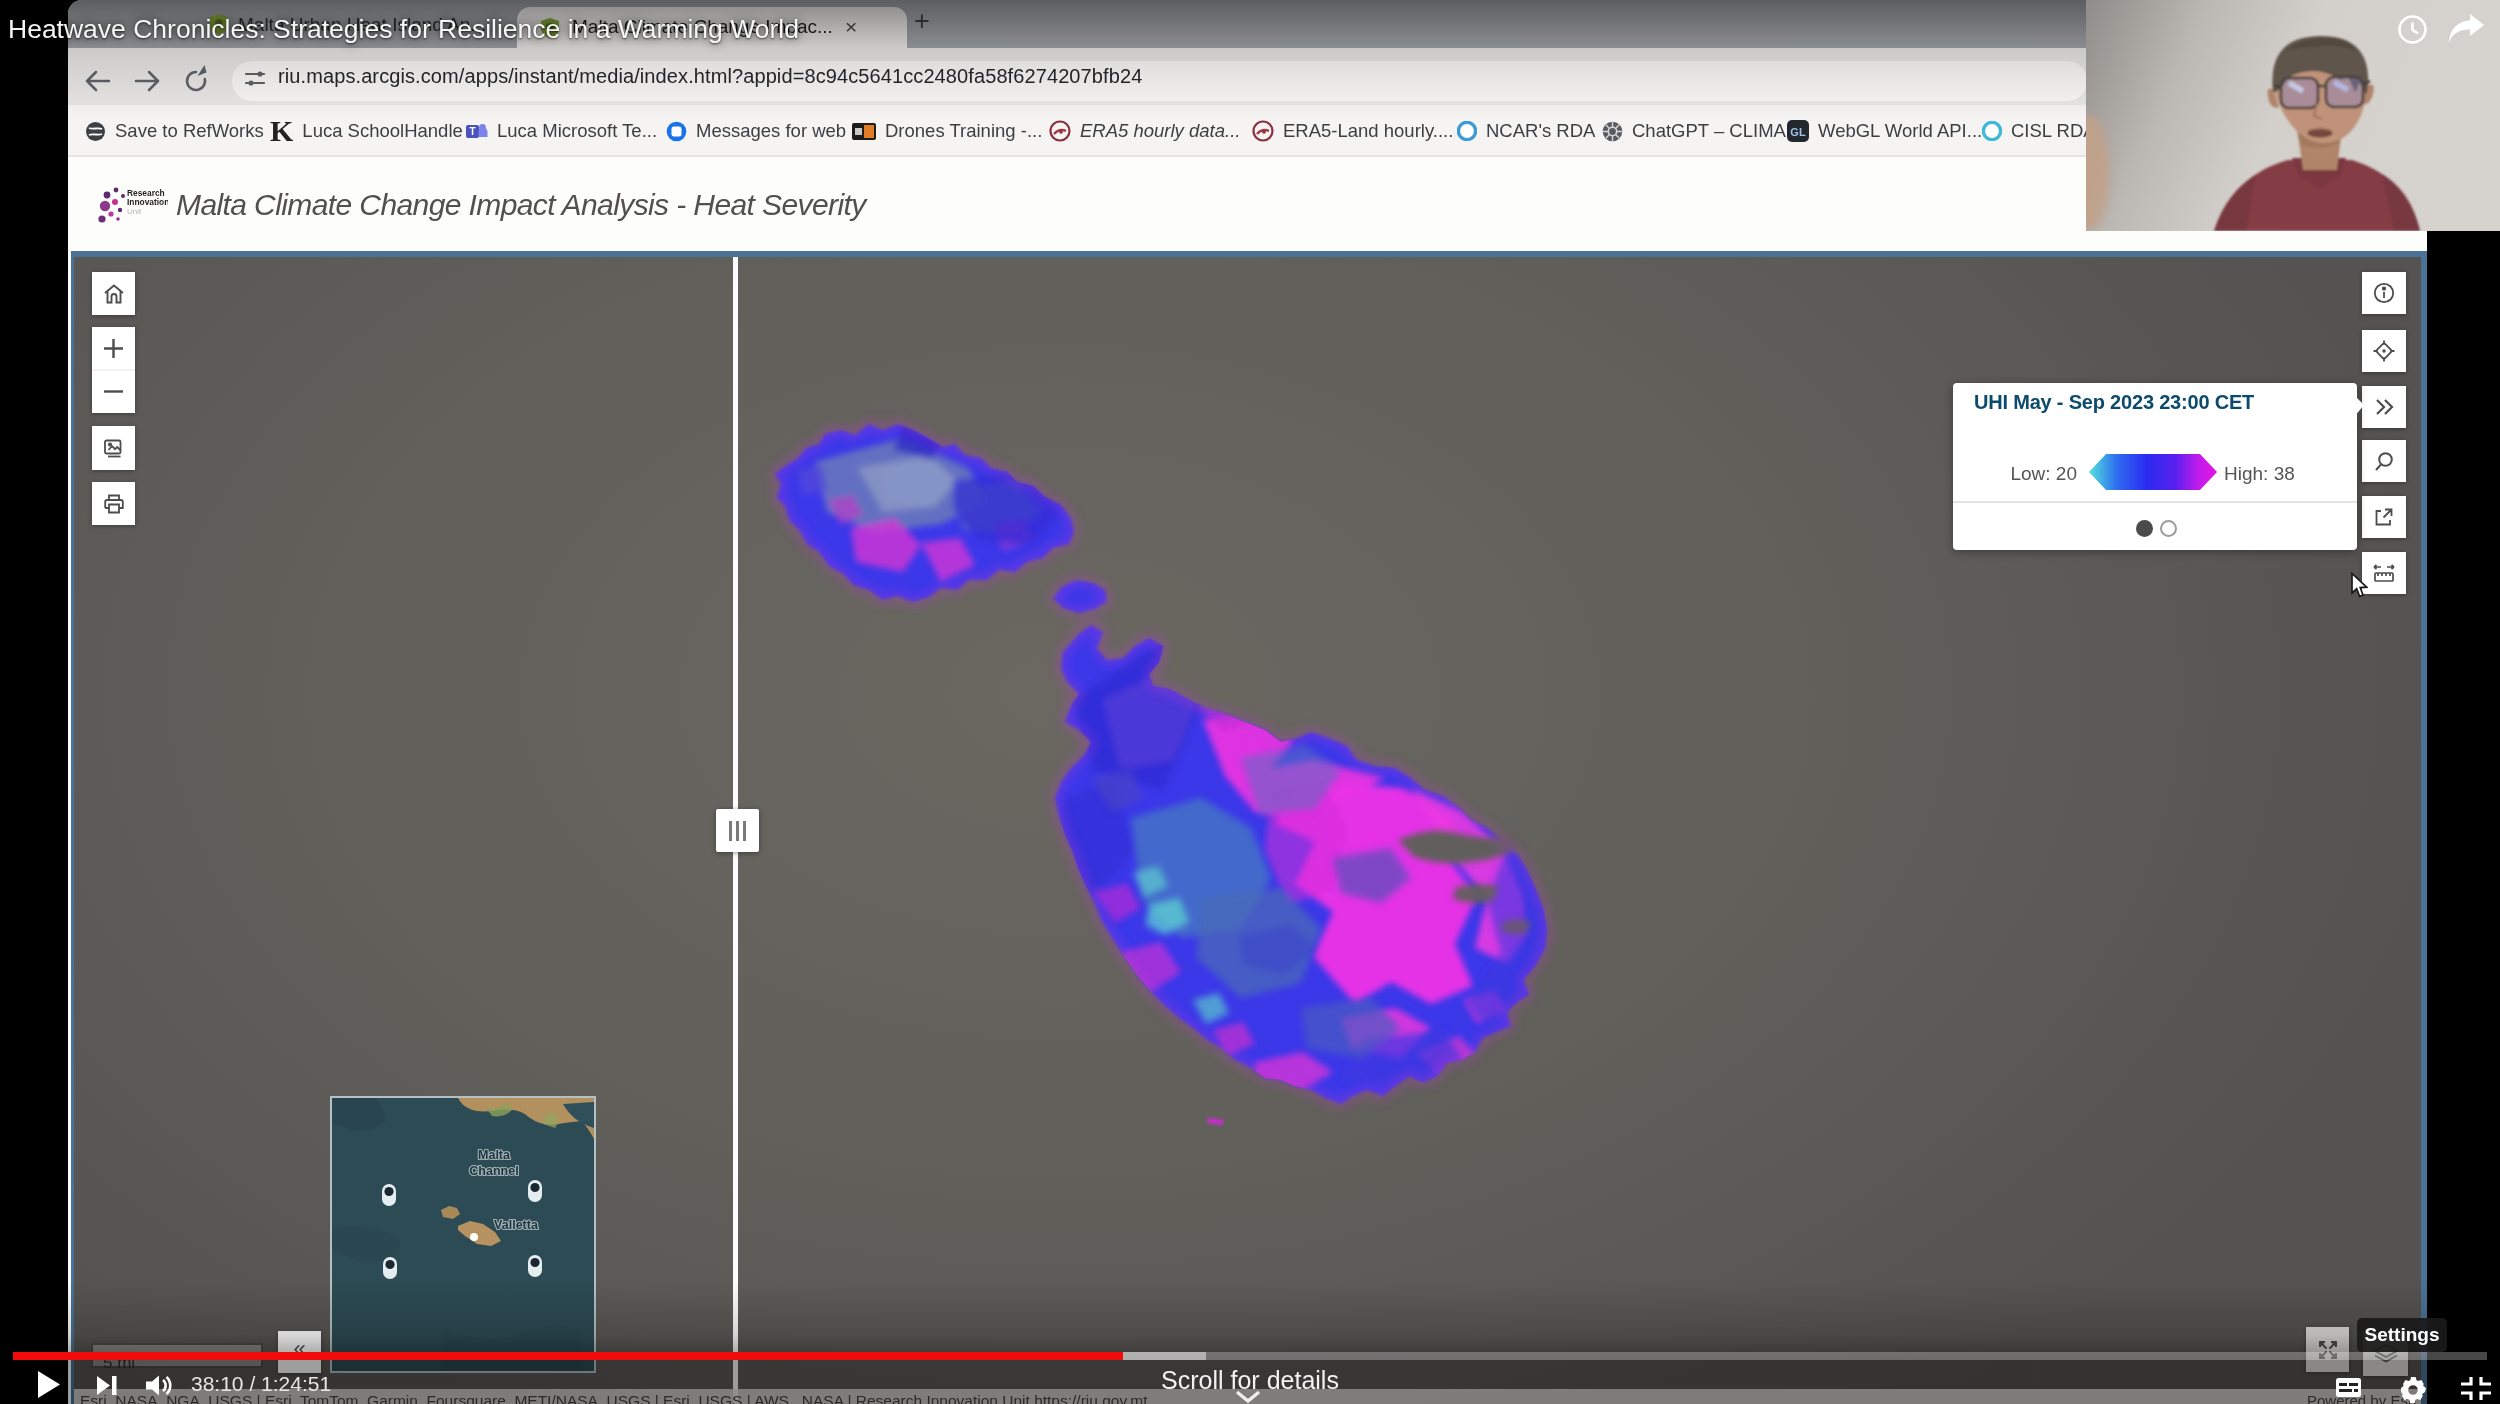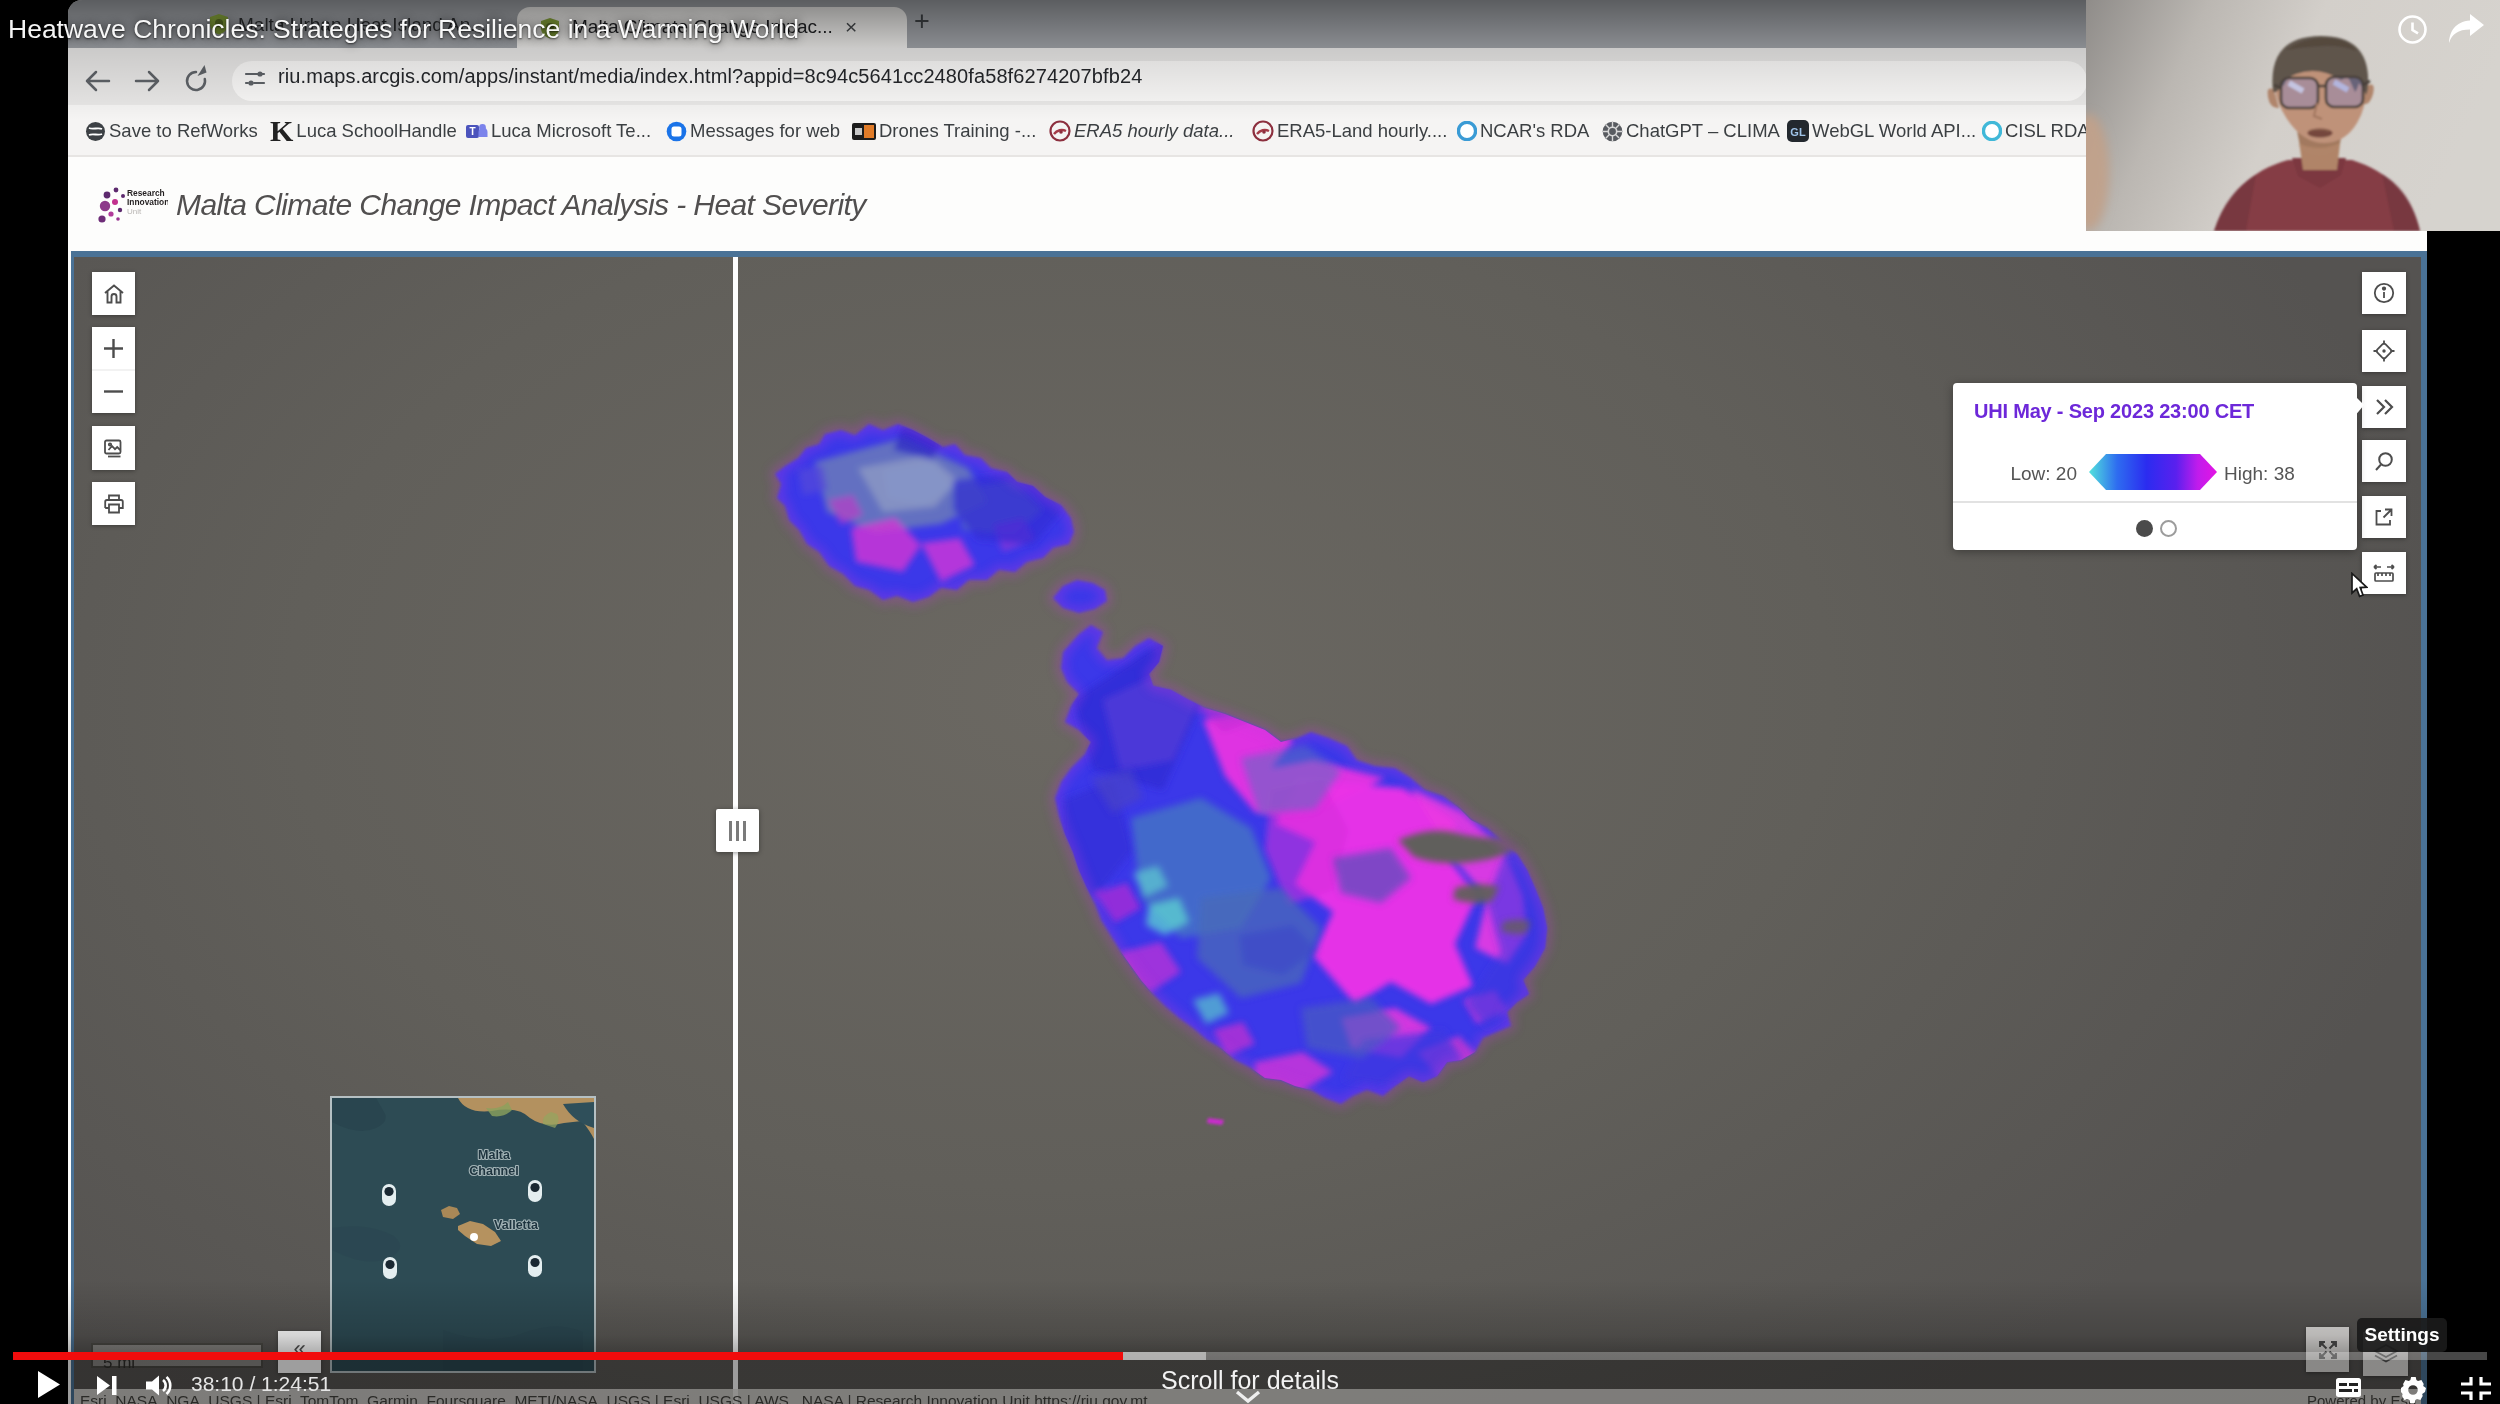--- a/index.html
+++ b/index.html
@@ -8,21 +8,21 @@
   #stage { position:relative; width:2500px; height:1404px; background:#000; }
 
   
   #browser { position:absolute; left:68px; top:0; width:2359px; height:1404px; background:#fcfcfb; border-top-left-radius:14px; overflow:hidden; }
   #tabstrip { position:absolute; left:0; top:0; width:100%; height:48px; background:#9ea1a6; }
   .tabtxt { position:absolute; font-size:19px; color:#2d2f31; top:14px; white-space:nowrap; }
   #activetab { position:absolute; left:449px; top:7px; width:390px; height:41px; background:#e9e8e6; border-radius:13px 13px 0 0; }
   #toolbar { position:absolute; left:0; top:48px; width:100%; height:57px; background:#e9e8e7; }
   #pill { position:absolute; left:164px; top:13px; width:1855px; height:40px; background:#f9f8f7; border-radius:20px; }
   #bookmarks { position:absolute; left:0; top:105px; width:100%; height:52px; background:#f5f4f3; border-bottom:2px solid #e7e5e3; }
-  .bm { position:absolute; top:0; height:52px; display:flex; align-items:center; gap:3px; font-size:18.5px; color:#3b3f42; white-space:nowrap; }
+  .bm { position:absolute; top:0; height:52px; display:flex; align-items:center; gap:9px; font-size:18.5px; color:#3b3f42; white-space:nowrap; }
   #pagehead { position:absolute; left:0; top:157px; width:100%; height:94px; background:#fdfdfc; }
   #pagetitle { position:absolute; left:108px; top:31px; font-size:30px; color:#514f4f; letter-spacing:-0.6px; white-space:nowrap;font-style:italic; }
 
   
   #map { position:absolute; left:3px; top:251px; width:2356px; height:1153px;
          border-top:6px solid #4a7296; border-right:6px solid #4a7296; border-left:3px solid #4a7296;
          background:radial-gradient(ellipse 1400px 900px at 42% 38%, #6b6862 0%, #615f5a 55%, #555351 100%); }
 
   .wbtn { position:absolute; background:#ffffff; box-shadow:0 1px 4px rgba(0,0,0,.35); display:flex; align-items:center; justify-content:center; }
 
@@ -363,21 +363,21 @@
       </div>
 
       <svg class="abs" style="left:2274px; top:315px;" width="20" height="27" viewBox="0 0 20 27">
           <path d="M4 1.5 L4 21 L8.7 16.8 L11.6 24.4 L15 23 L12.2 15.6 L18.6 15.2 Z" fill="#fff" stroke="#1a1a1a" stroke-width="1.7"></path>
         </svg>
 
       <div id="legend">
         <svg class="abs" style="left:401px; top:12px;" width="11" height="26" viewBox="0 0 11 26">
             <path d="M0 0 L10 10 L0 22 Z" fill="#fff"></path>
           </svg>
-        <span class="abs" style="left:21px; top:17px; font-size:20px; font-weight:bold; color:#6d28d9; letter-spacing:-0.2px;">UHI May - Sep 2023 23:00 CET</span>
+        <span class="abs" style="left:21px; top:8px; font-size:20px; font-weight:bold; color:#0c4a6e; letter-spacing:-0.2px;">UHI May - Sep 2023 23:00 CET</span>
         <span class="abs" style="right:280px; top:80px; font-size:19px; color:#555;">Low: 20</span>
         <svg class="abs" style="left:136px; top:70px;" width="128" height="38" viewBox="0 0 128 38">
           <defs>
               <linearGradient id="ramp" x1="0" y1="0" x2="1" y2="0">
             <stop offset="0" stop-color="#52e2dc"></stop>
                 <stop offset="0.22" stop-color="#2e6cf0"></stop>
                 <stop offset="0.45" stop-color="#2b2cf0"></stop>
                 <stop offset="0.68" stop-color="#5a20ee"></stop>
                 <stop offset="0.85" stop-color="#c01cec"></stop>
                 <stop offset="1" stop-color="#e414e4"></stop>

